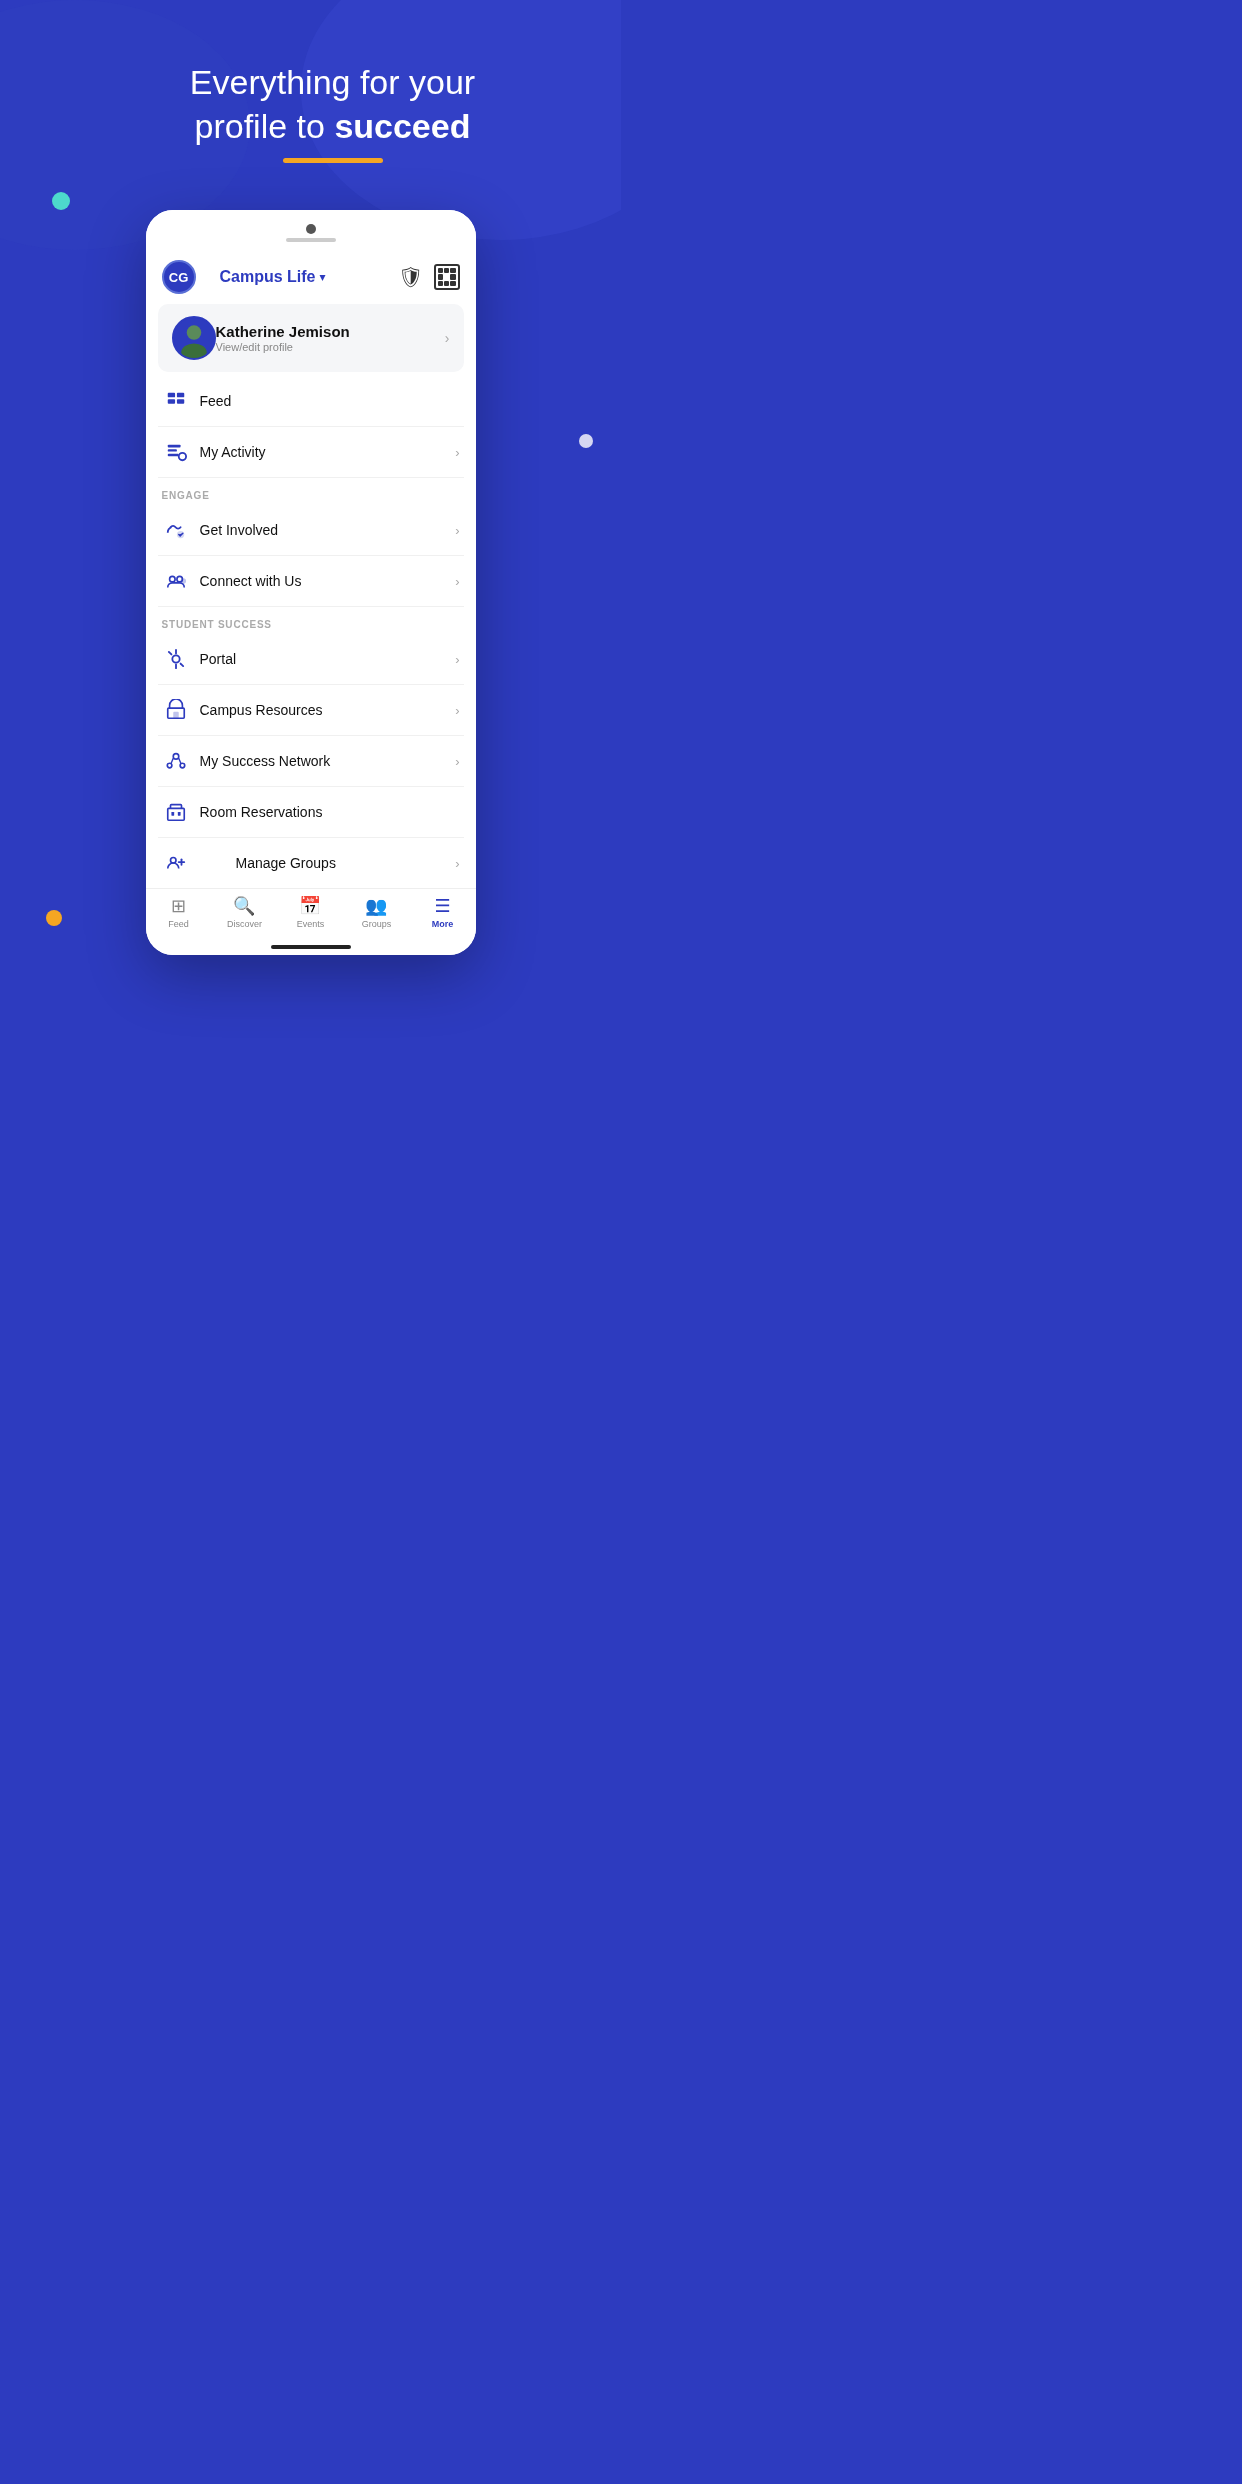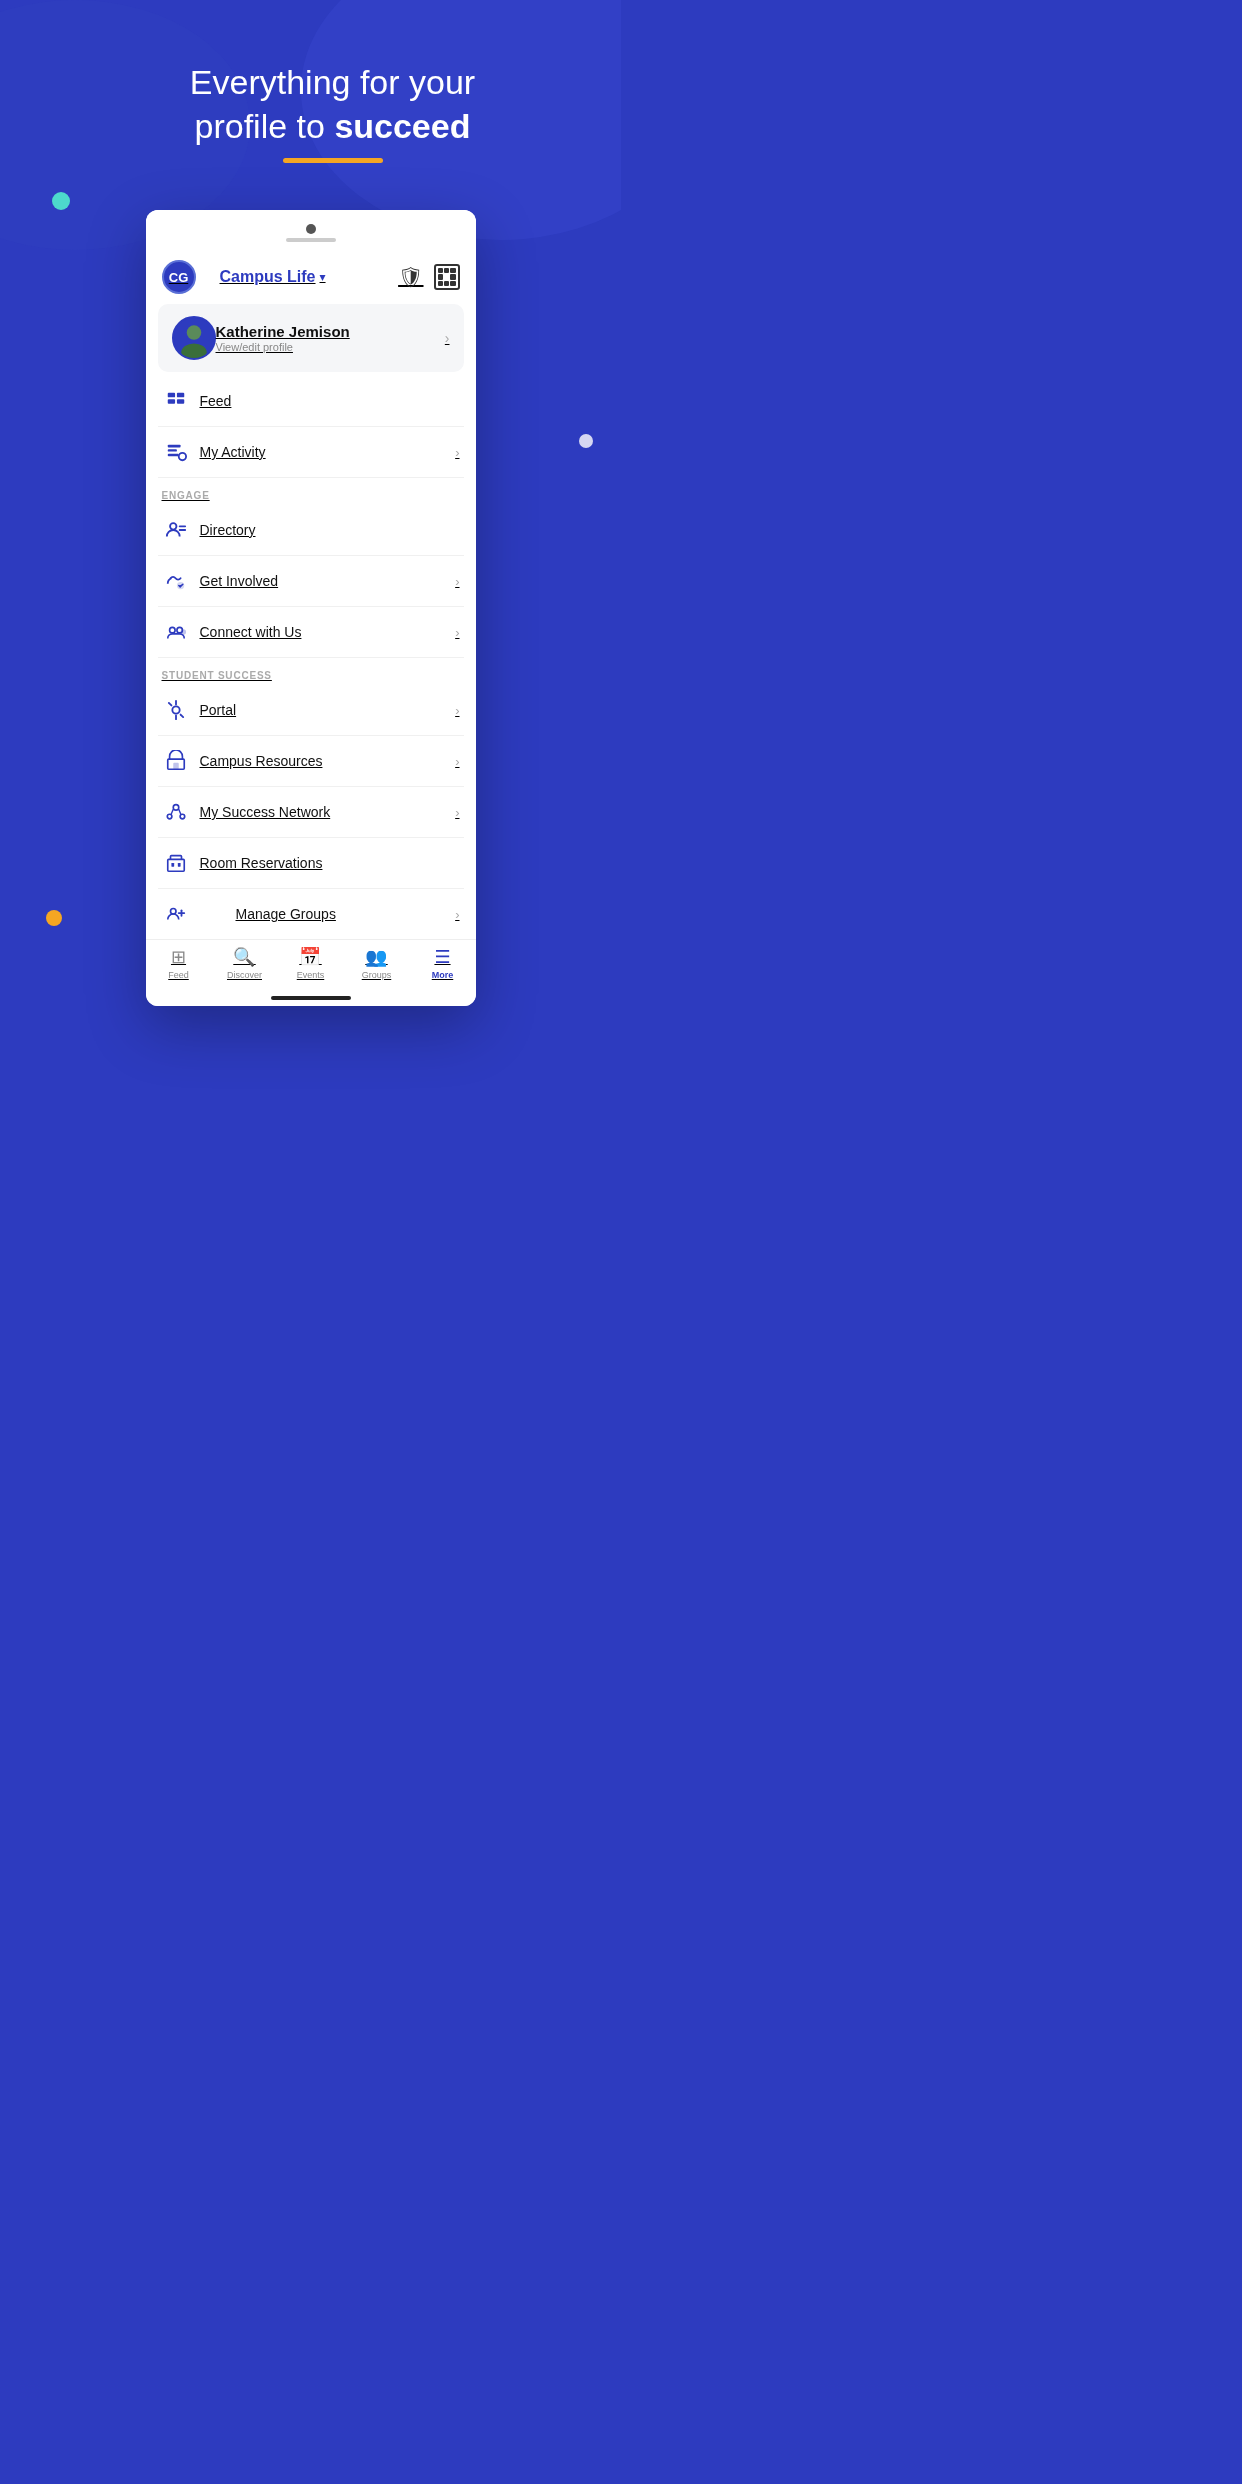--- a/index.html
+++ b/index.html
@@ -104,25 +104,24 @@
     }
 
     
     .phone {
       position: absolute;
       top: 210px;
       left: 50%;
       transform: translateX(-50%);
       width: 330px;
       background: white;
-      border-radius: 12px;
+      border-radius: 27px;
       overflow: hidden;
       box-shadow: 0 20px 60px rgba(0,0,0,0.3);
       z-index: 10;
-      text-decoration: underline;
     }
 
     .phone-top {
       background: white;
       padding: 14px 20px 0;
       display: flex;
       flex-direction: column;
       align-items: center;
     }
 
@@ -443,31 +442,20 @@
             <rect x="3" y="14" width="12" height="2.5" rx="1"></rect>
             <circle cx="19" cy="17" r="4" fill="none" stroke="#2d3bbf" stroke-width="2"></circle>
           </svg>
       </div>
       <span class="menu-label">My Activity</span>
       <span class="menu-chevron">›</span>
     </div>
 
     <div class="section-header">ENGAGE</div>
 
-    <div class="menu-item">
-      <div class="menu-icon">
-        <svg class="svg-icon" viewBox="0 0 24 24">
-            <circle cx="9" cy="8" r="3.5" fill="none" stroke="#2d3bbf" stroke-width="2"></circle>
-            <path d="M2 19c0-3.9 3.1-7 7-7s7 3.1 7 7" fill="none" stroke="#2d3bbf" stroke-width="2"></path>
-            <line x1="16" y1="8" x2="22" y2="8" stroke="#2d3bbf" stroke-width="2" stroke-linecap="round"></line>
-            <line x1="16" y1="12" x2="22" y2="12" stroke="#2d3bbf" stroke-width="2" stroke-linecap="round"></line>
-          </svg>
-      </div>
-      <span class="menu-label">Directory</span>
-    </div>
 
     <div class="menu-item">
       <div class="menu-icon">
         <svg class="svg-icon" viewBox="0 0 24 24">
             <path d="M6 9c1.5-2 4-2 5.5 0s4 2 5.5 0" fill="none" stroke="#2d3bbf" stroke-width="2" stroke-linecap="round"></path>
             <path d="M3 15c0-3 1-5 4-6" fill="none" stroke="#2d3bbf" stroke-width="2"></path>
             <circle cx="17" cy="17" r="4" fill="#2d3bbf" opacity="0.2"></circle>
             <path d="M15 17l1.5 1.5 3-3" stroke="#2d3bbf" stroke-width="1.5" stroke-linecap="round"></path>
           </svg>
       </div>

